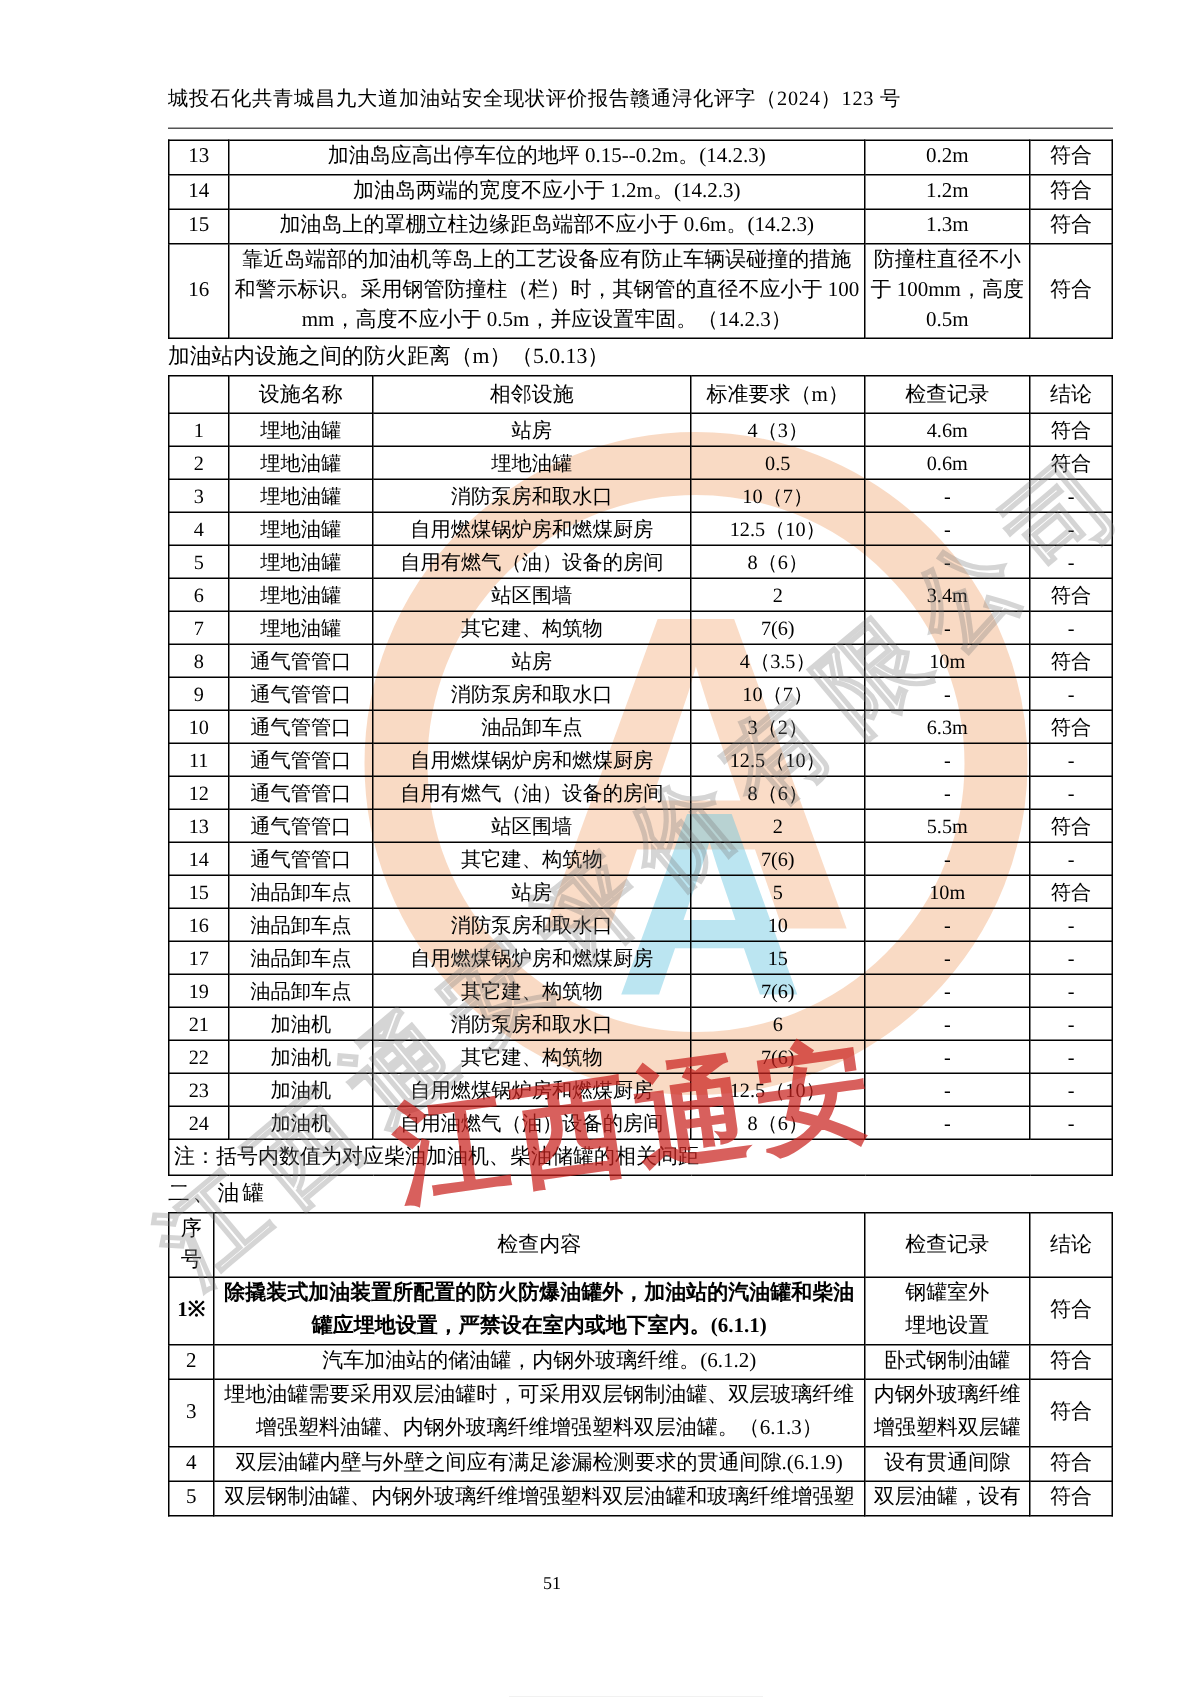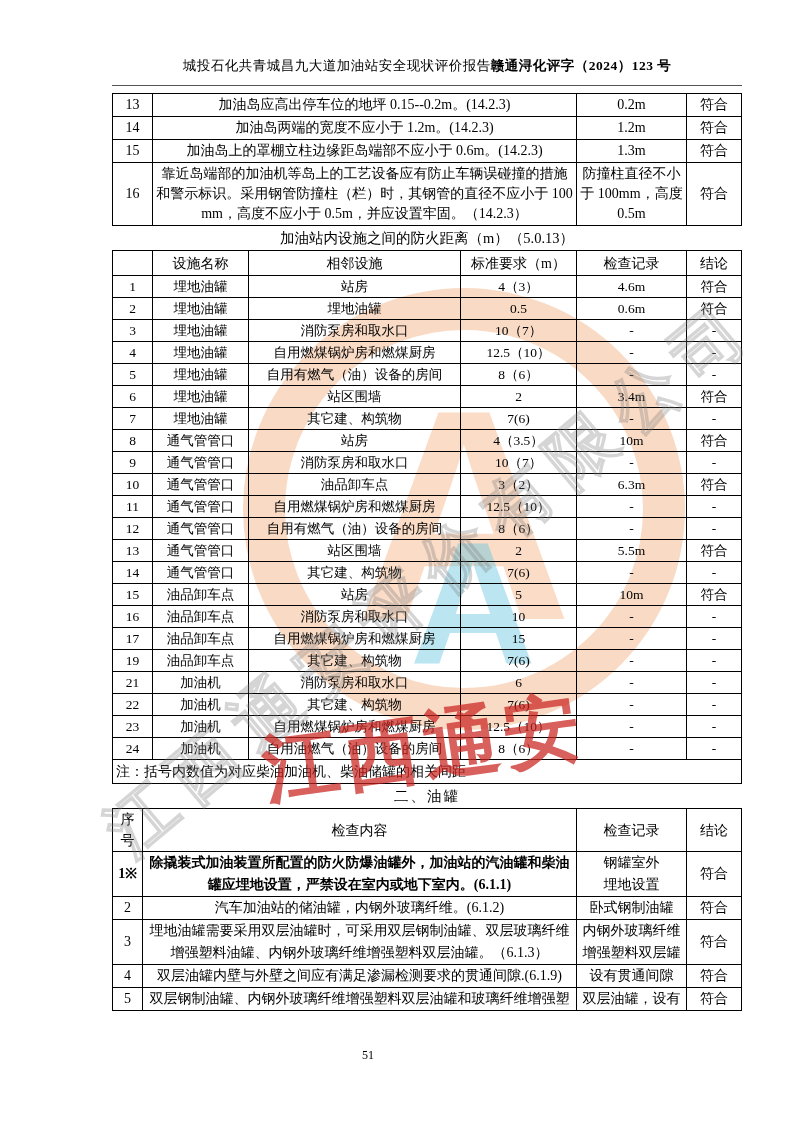--- a/index.html
+++ b/index.html
@@ -3,36 +3,36 @@
 <meta charset="utf-8">
 <style>
   html,body { margin:0; padding:0; background:#e8e8e8; }
   .page {
     position:relative; width:800px; height:1131px; margin:0 auto;
     background:#ffffff; overflow:hidden; color:#000;
     font-family:"Liberation Serif","DejaVu Serif",serif;
   }
   .content { position:absolute; left:112px; top:56px; width:630px; z-index:1; }
 
-  .doc-header { display:flex; justify-content:center; align-items:flex-end;
+  .doc-header { display:flex; justify-content:flex-start; align-items:flex-end;
     font-size:13.5px; line-height:20px; padding-bottom:9px; border-bottom:1px solid #555; }
   .doc-header .hl { letter-spacing:0.5px; }
-  .doc-header .hr { font-weight:bold; letter-spacing:0.5px; }
+  .doc-header .hr { font-weight:normal; letter-spacing:0.5px; }
 
   table { border-collapse:collapse; table-layout:fixed; width:630px; margin:0; }
   td, th { border:1px solid #000; font-size:14px; font-weight:normal; padding:0 3px;
     line-height:21px; white-space:pre-line; overflow:hidden; word-break:break-all; vertical-align:middle; }
   td.c, th { text-align:center; }
   td.l { text-align:center; }
 
   .cont-table { margin-top:7px; }
   .cont-table td { height:22px; line-height:20px; }
   .cont-table tr.tall td { height:62px; }
 
-  .section-title { height:24px; line-height:24px; text-align:center; font-size:14.5px; }
+  .section-title { height:24px; line-height:24px; font-size:14.5px; }
   .section-title.bold { font-weight:normal; letter-spacing:2px; }
 
   .fire-table th { height:24px;margin-left:19px; }
   .fire-table td { height:21px; line-height:20px; font-size:13.5px; }
   .fire-table .note-cell { text-align:left; height:23px; font-size:14px; }
 
   .tank-table th { height:24px; }
   .tank-table td { line-height:22px; }
   .tank-table tr.bold-row td.l, .tank-table tr.bold-row td:first-child { font-weight:bold; }
 

